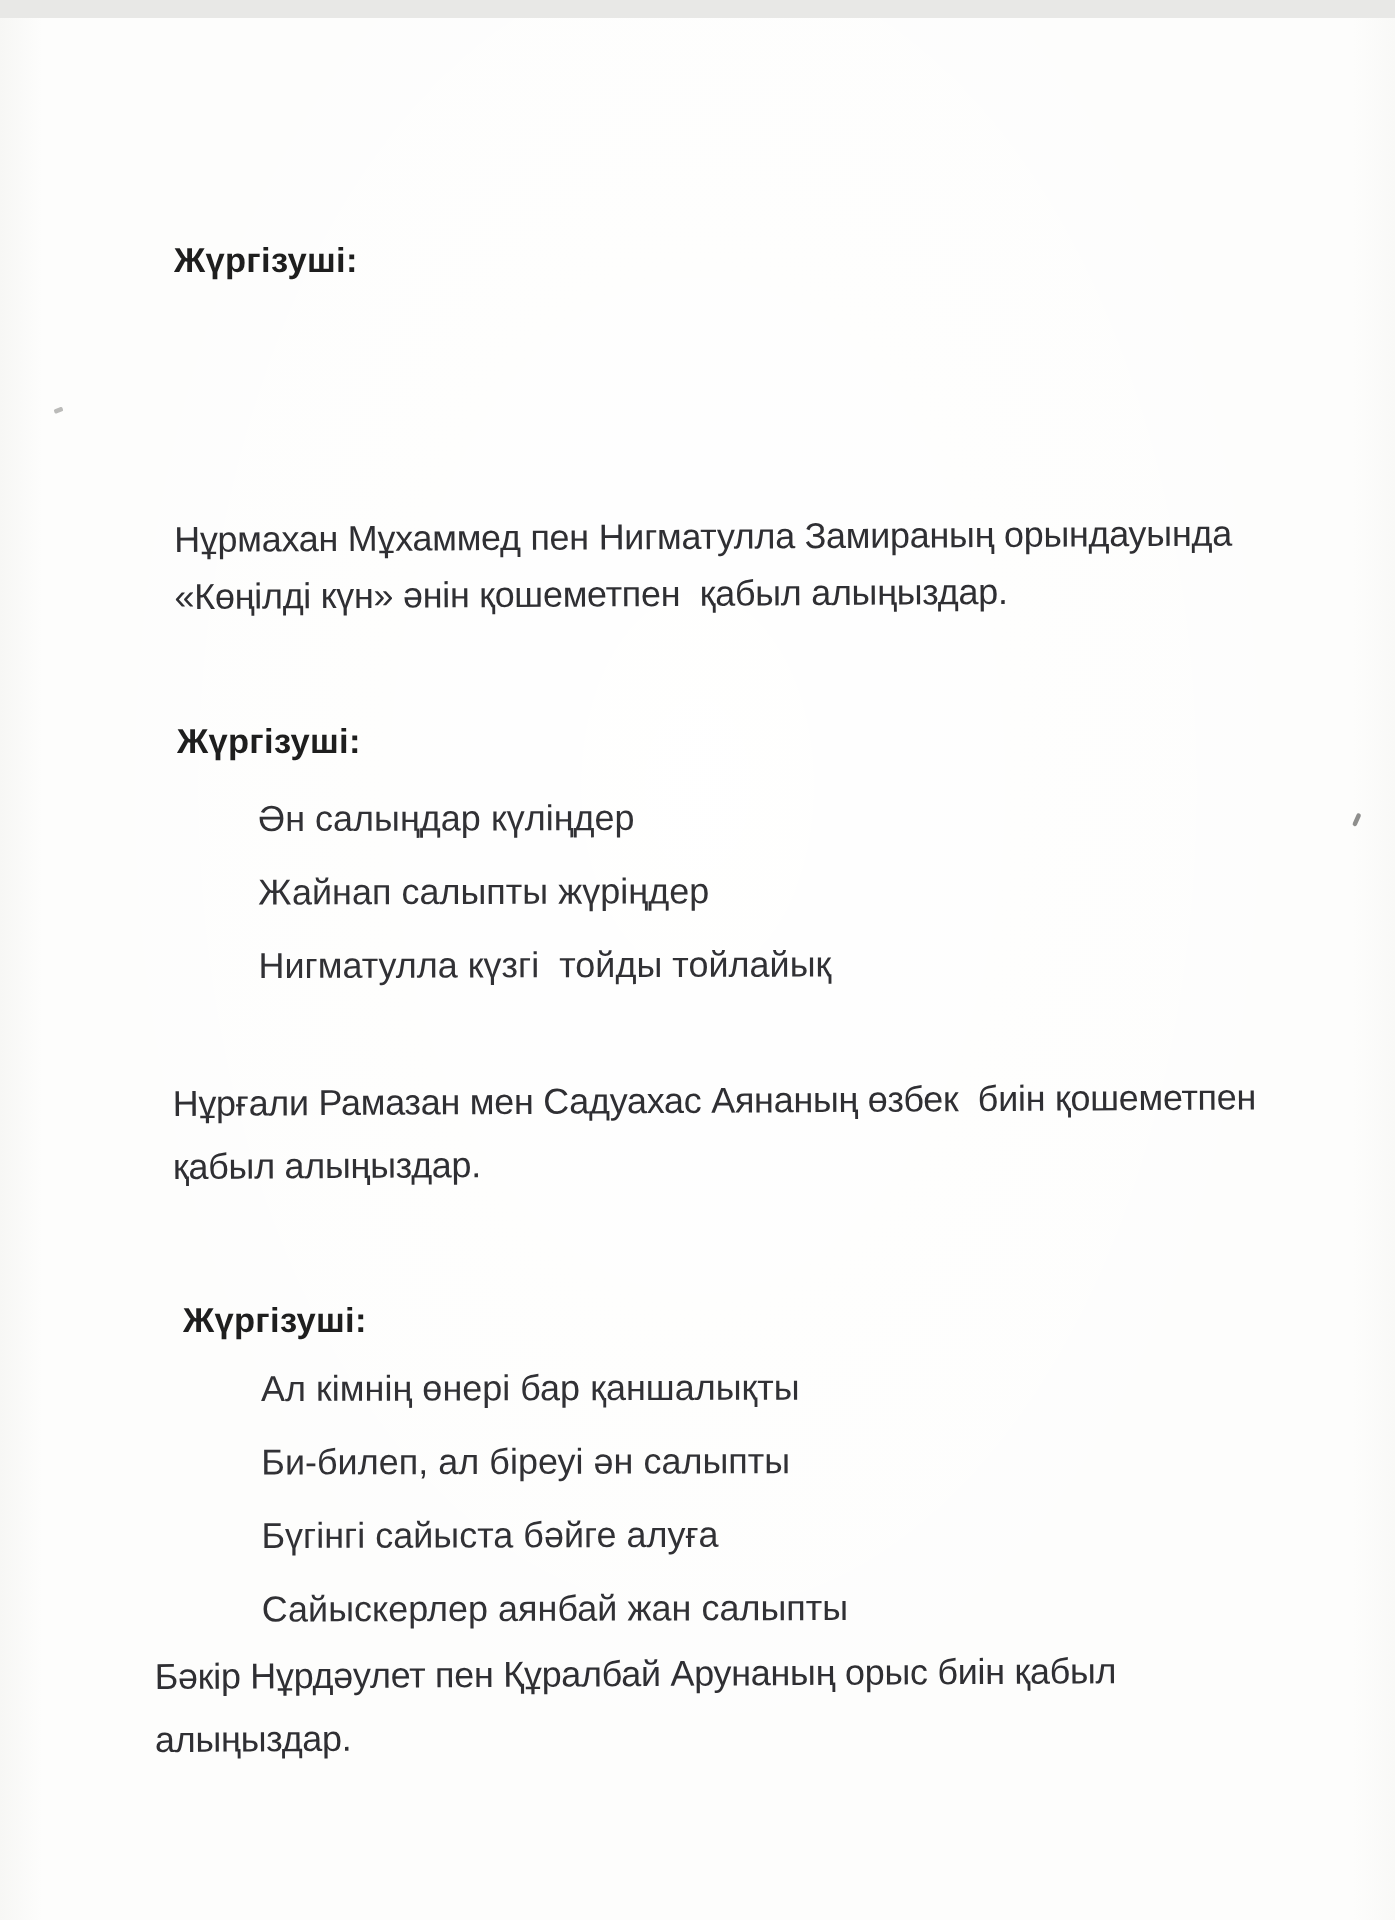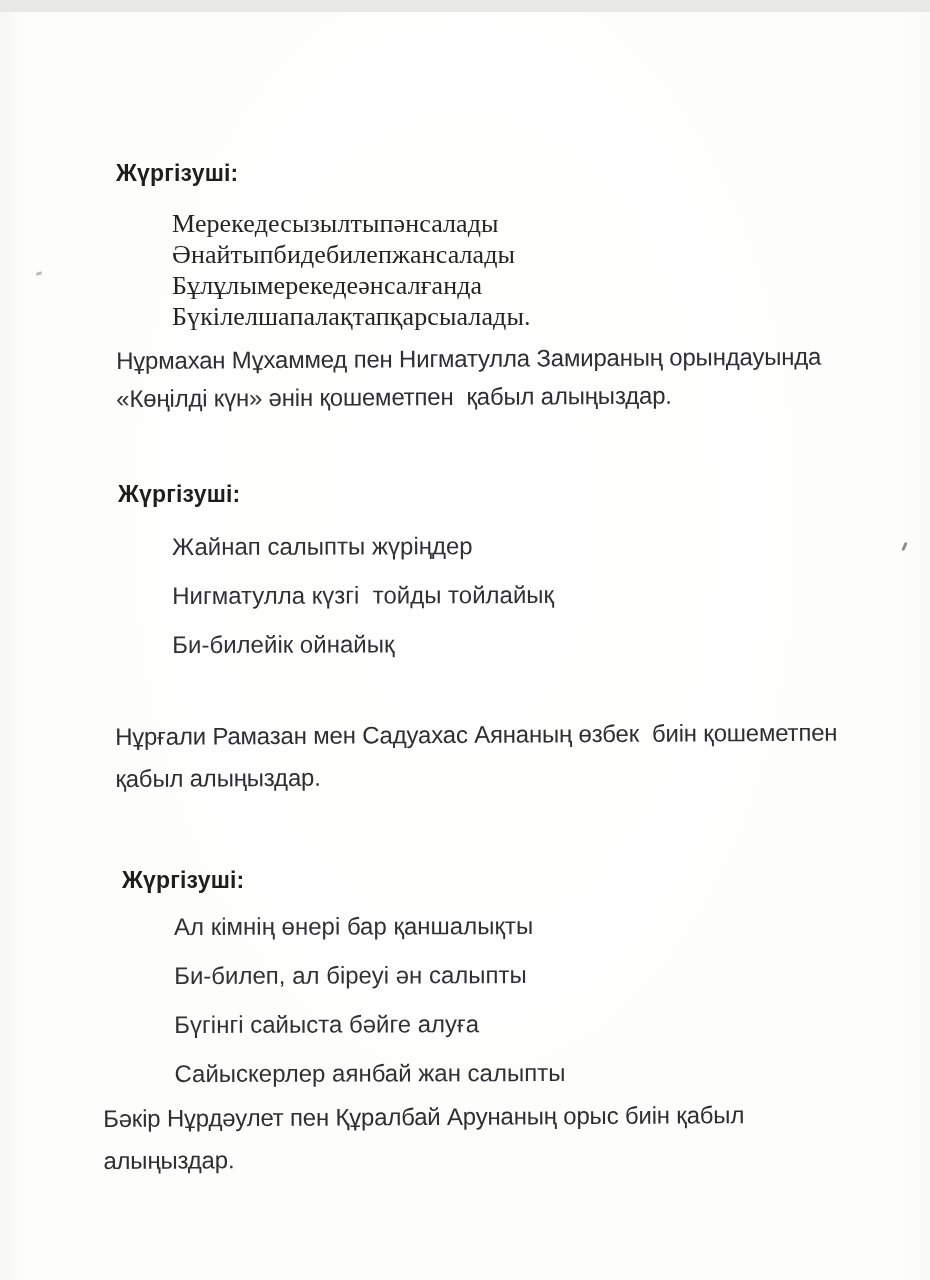--- a/index.html
+++ b/index.html
@@ -78,38 +78,32 @@
     border-radius: 2px;
   }
 </style>
 </head>
 <body>
 
 <div class="page">
 
   <div class="block heading" style="left:116px; top:147px;">Жүргізуші:</div>
 
-  <div class="block stanza" style="left:172px; top:196px;">
-    <span class="line">Мерекедесызылтыпәнсалады</span>
-    <span class="line">Әнайтыпбидебилепжансалады</span>
-    <span class="line">Бұлұлымерекедеәнсалғанда</span>
-    <span class="line">Бүкілелшапалақтапқарсыалады.</span>
-  </div>
 
   <div class="block announcement tight" style="left:116px; top:334px;">
     <span class="line">Нұрмахан Мұхаммед пен Нигматулла Замираның орындауында</span>
     <span class="line">«Көңілді күн» әнін қошеметпен  қабыл алыңыздар.</span>
   </div>
 
   <div class="block heading" style="left:118px; top:468px;">Жүргізуші:</div>
 
   <div class="block verse" style="left:172px; top:520px;">
+    <span class="line">Ән салыңдар күліңдер</span>
     <span class="line">Жайнап салыпты жүріңдер</span>
     <span class="line">Нигматулла күзгі  тойды тойлайық</span>
-    <span class="line">Би-билейік ойнайық</span>
   </div>
 
   <div class="block announcement loose" style="left:115px; top:710px;">
     <span class="line">Нұрғали Рамазан мен Садуахас Аянаның өзбек  биін қошеметпен</span>
     <span class="line">қабыл алыңыздар.</span>
   </div>
 
   <div class="block heading" style="left:122px; top:854px;">Жүргізуші:</div>
 
   <div class="block verse" style="left:174px; top:900px;">

